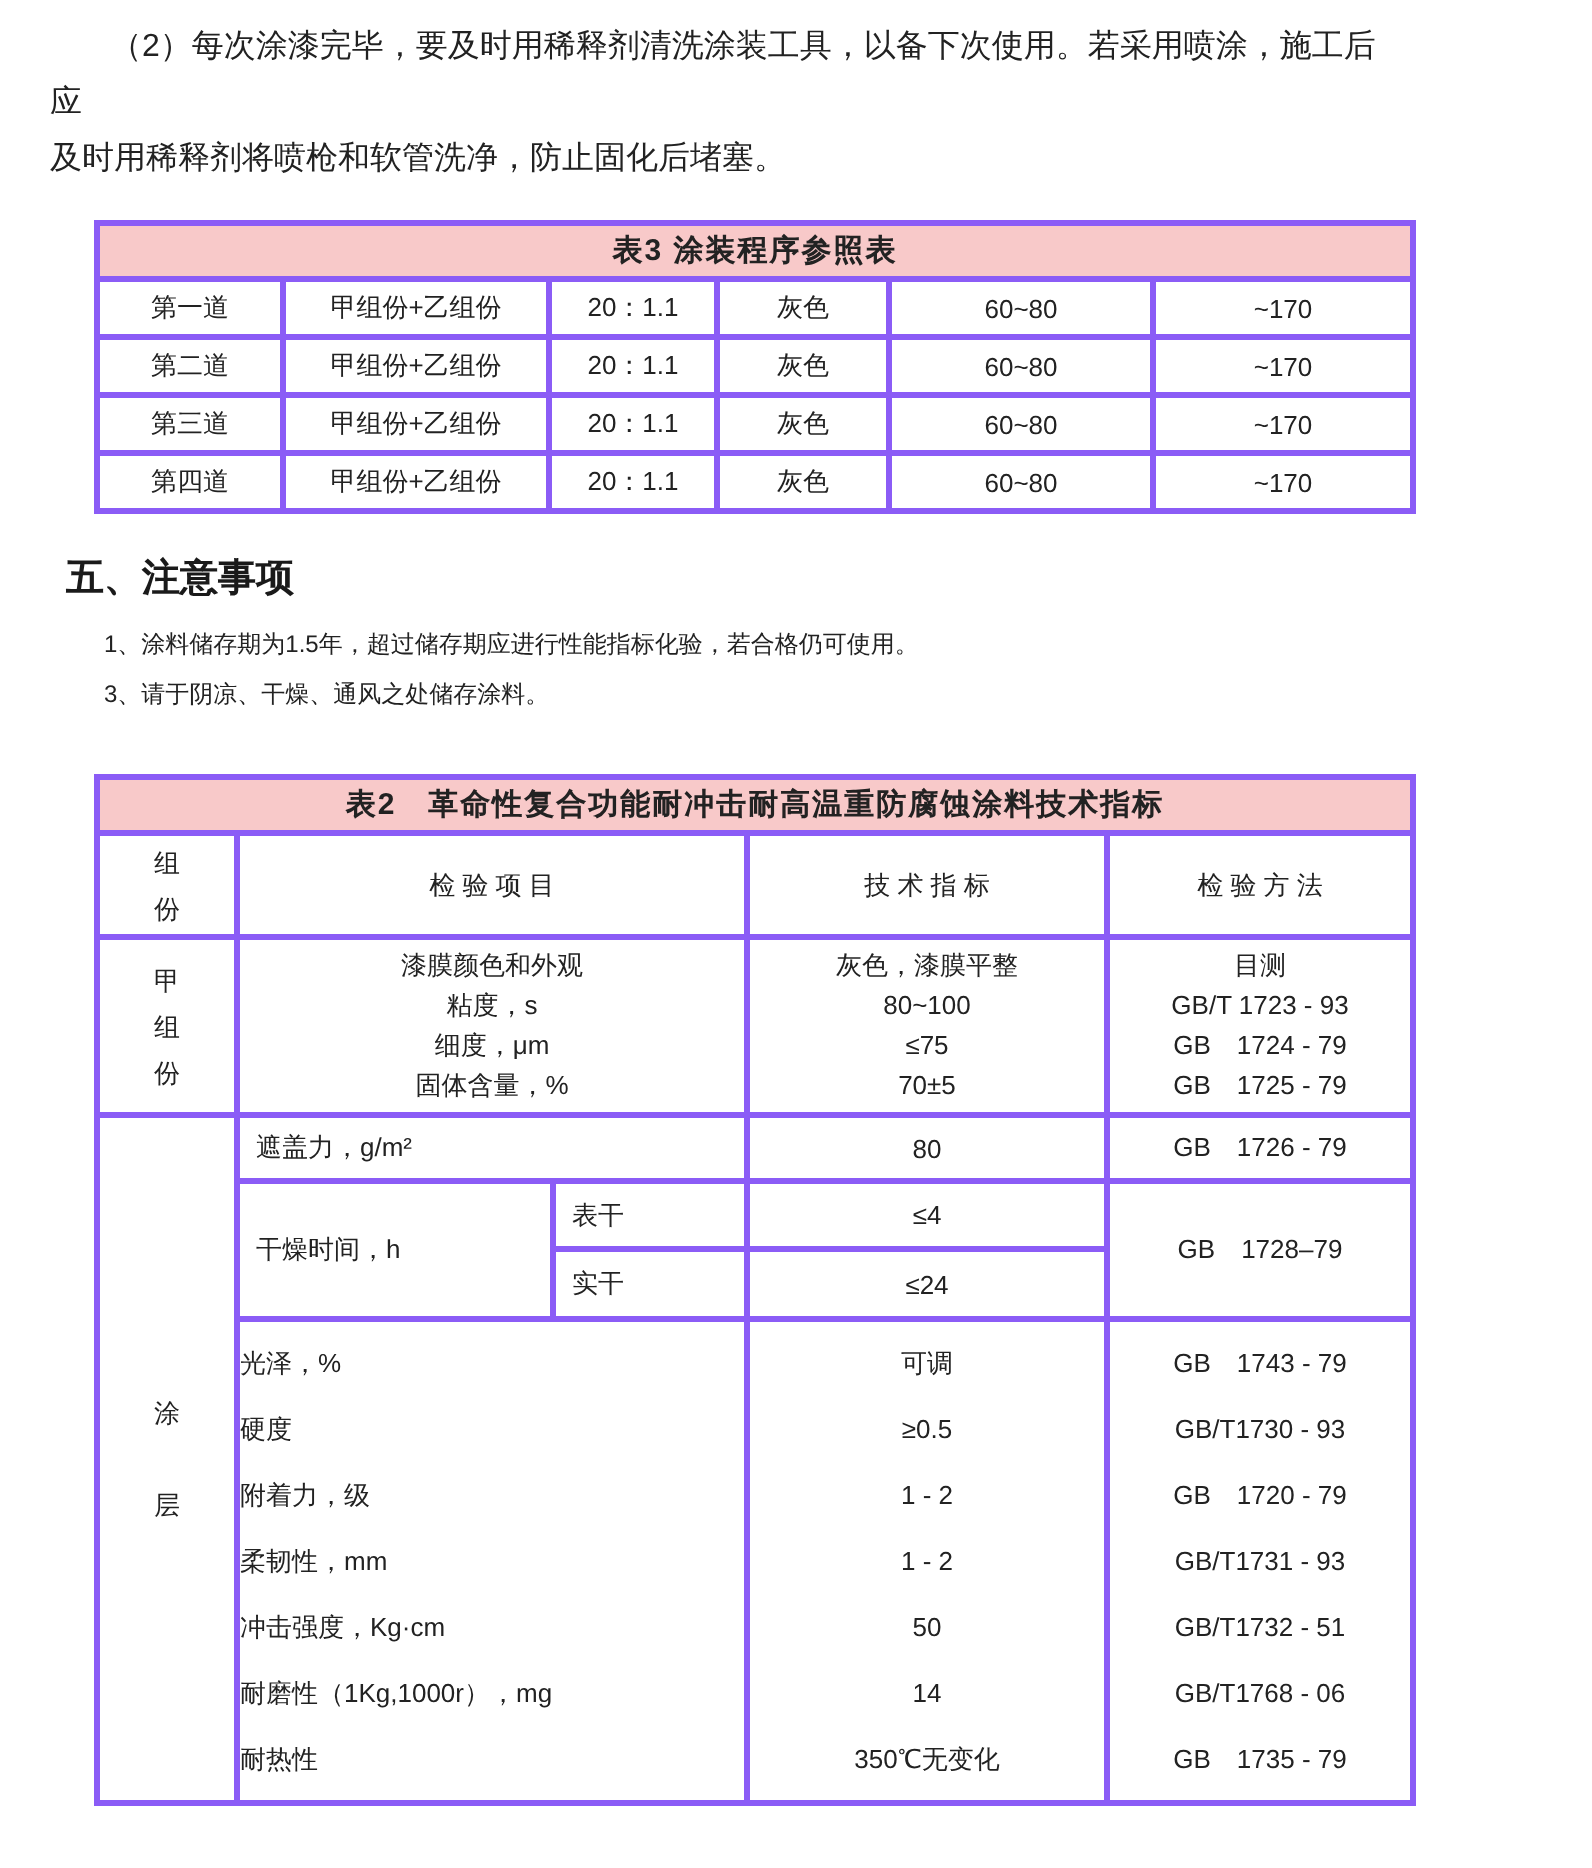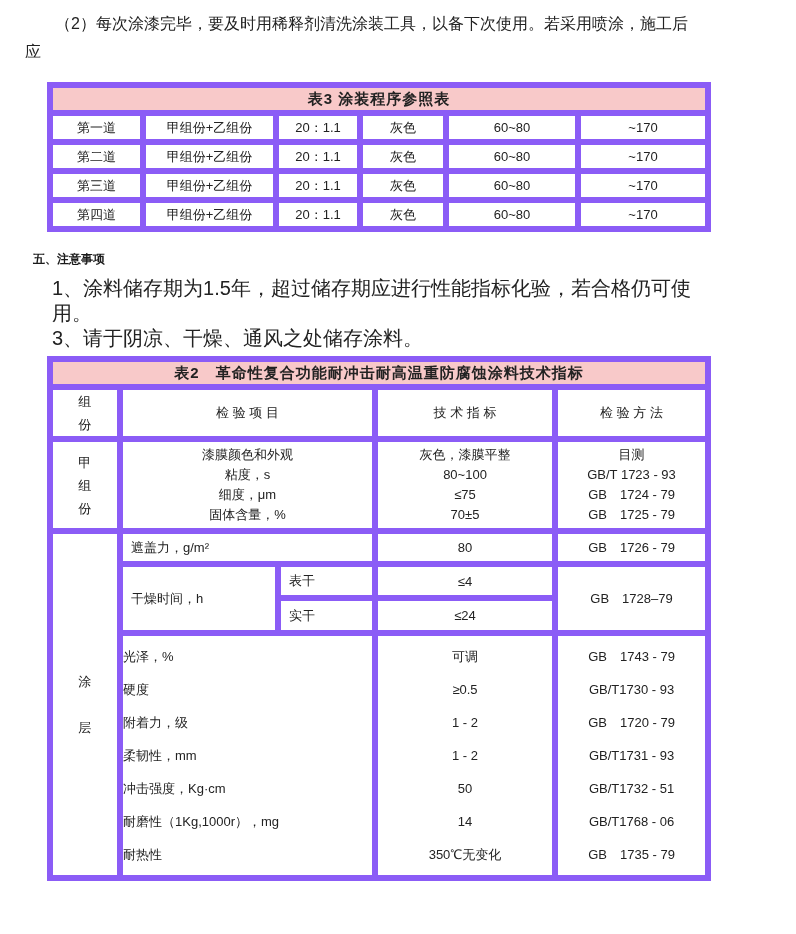--- a/index.html
+++ b/index.html
@@ -10,61 +10,62 @@
     font-family:"Liberation Sans", sans-serif;
     color:#222;
   }
   
   .intro { font-size:16px; line-height:28px; margin:0; }
   .intro .l1 { text-indent:30px; }
 
   
   table { border-collapse:collapse; table-layout:fixed; margin-left:22px; }
   th, td {
-    border:6px solid #8b5cf6; font-weight:normal; font-size:13px; color:#222;
+    border:3px solid #8b5cf6; font-weight:normal; font-size:13px; color:#222;
     padding:0; text-align:center; vertical-align:middle; overflow:hidden;
   }
   .title-cell {
     background:var(--pink, #f8c9c9);
     font-weight:bold; font-size:15px; height:28px; letter-spacing:1px;
   }
 
   
   .t3 { margin-top:16px; width:658px; }
   .t3 .hrow th { height:28px; }
   .t3 .drow td { height:29px;text-align:center; }
 
   
-  .notes-heading { font-size:12px; font-weight:bold; margin:19px 0 8px 8px; color:#1a1a1a; }
-  .note { font-size:20px; line-height:25px; margin-left:27px; }
-
-  
-  .t2 { margin-top:5px; width:658px; }
+  .notes-heading { font-size:19px; font-weight:bold; margin:19px 0 8px 8px; color:#1a1a1a; }
+  .note { font-size:12px; line-height:25px; margin-left:27px; }
+
+  
+  .t2 { margin-top:27px; width:658px; }
   .t2 .hrow th { height:52px; }
   .vtext {
     display:inline-block; width:1.05em; word-break:break-all;
-    line-height:23px; text-align:left;
+    line-height:23px; text-align:center;
   }
   .vtext.wide { line-height:46px; }
   .cell-left { text-align:left; padding-left:8px; }
   .lines4 { padding:3px 0; }
   .lines4 .ln { line-height:20px; height:20px; white-space:nowrap;text-align:center; }
   .lines7 { padding:4px 0; }
   .lines7 .ln { line-height:33px; height:33px; white-space:nowrap; }
   .h33 td { height:33px; }
   .h34 { height:34px; }
   .h35 { height:35px; }
 </style>
 </head>
 <body>
 
 <div class="page">
 
   <p class="intro">
     <span class="l1" style="display:block">（2）每次涂漆完毕，要及时用稀释剂清洗涂装工具，以备下次使用。若采用喷涂，施工后应</span>
+    <span style="display:block">及时用稀释剂将喷枪和软管洗净，防止固化后堵塞。</span>
   </p>
 
   <table class="t3">
     <colgroup>
       <col style="width:93px">
         <col style="width:133px">
         <col style="width:84px">
       <col style="width:86px">
         <col style="width:132px">
         <col style="width:130px">

